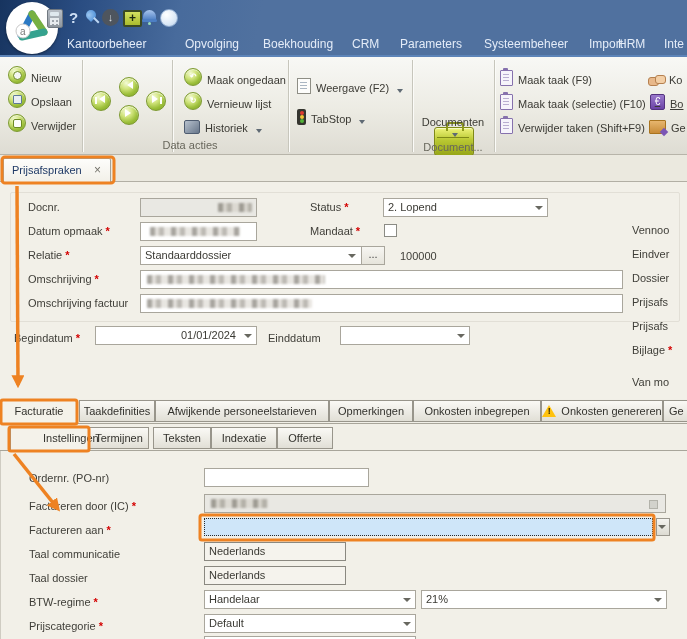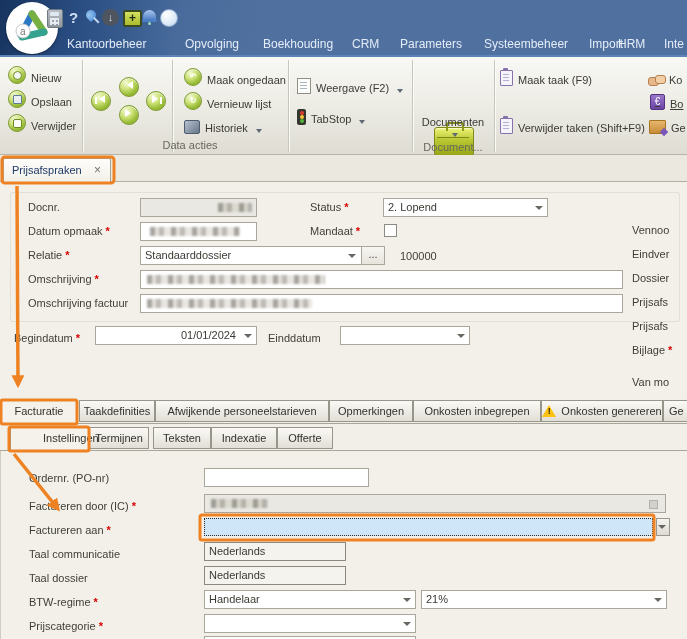--- a/index.html
+++ b/index.html
@@ -228,20 +228,24 @@
     <div>
       <span class="ico-case"></span>
       <div class="abs" style="left:408px;top:59px;width:90px;text-align:center;">Documenten</div>
       <span class="chev abs" style="left:449px;top:74px;"></span>
     </div>
 
     <div class="rbtn" style="left:500px;top:9px;">
       <span class="ico-clip"></span>
       <span>Maak taak (F9)</span>
     </div>
+    <div class="rbtn" style="left:500px;top:33px;">
+      <span class="ico-clip"></span>
+      <span>Maak taak (selectie) (F10)</span>
+    </div>
     <div class="rbtn" style="left:500px;top:57px;">
       <span class="ico-clip"></span>
       <span>Verwijder taken (Shift+F9)</span>
     </div>
 
     <div class="rbtn" style="left:648px;top:9px;">
       <span class="ico-hands"></span>
       <span>Ko</span>
     </div>
     <div class="rbtn" style="left:650px;top:33px;text-decoration:underline;">
@@ -372,20 +376,21 @@
       <span class="val">Handelaar</span>
         <i class="dd"></i>
     </div>
     <div class="fld" style="left:420px;top:139px;width:246px;">
       <span class="val">21%</span>
         <i class="dd"></i>
     </div>
 
     <div class="lbl" style="left:28px;top:169px;"><span>Prijscategorie</span><span class="req">*</span></div>
     <div class="fld" style="left:203px;top:163px;width:212px;">
+      <span class="val">Default</span>
         <i class="dd"></i>
     </div>
 
     <div class="fld" style="left:203px;top:185px;width:212px;"></div>
   </div>
 
   <svg class="anno" width="687" height="639" viewBox="0 0 687 639">
     <defs>
       <marker id="ah" viewBox="0 0 12 12" refX="9" refY="6" markerWidth="13" markerHeight="13" markerUnits="userSpaceOnUse" orient="auto">
         <path d="M0,0 L12,6 L0,12 Z" fill="#EE8222"></path>

